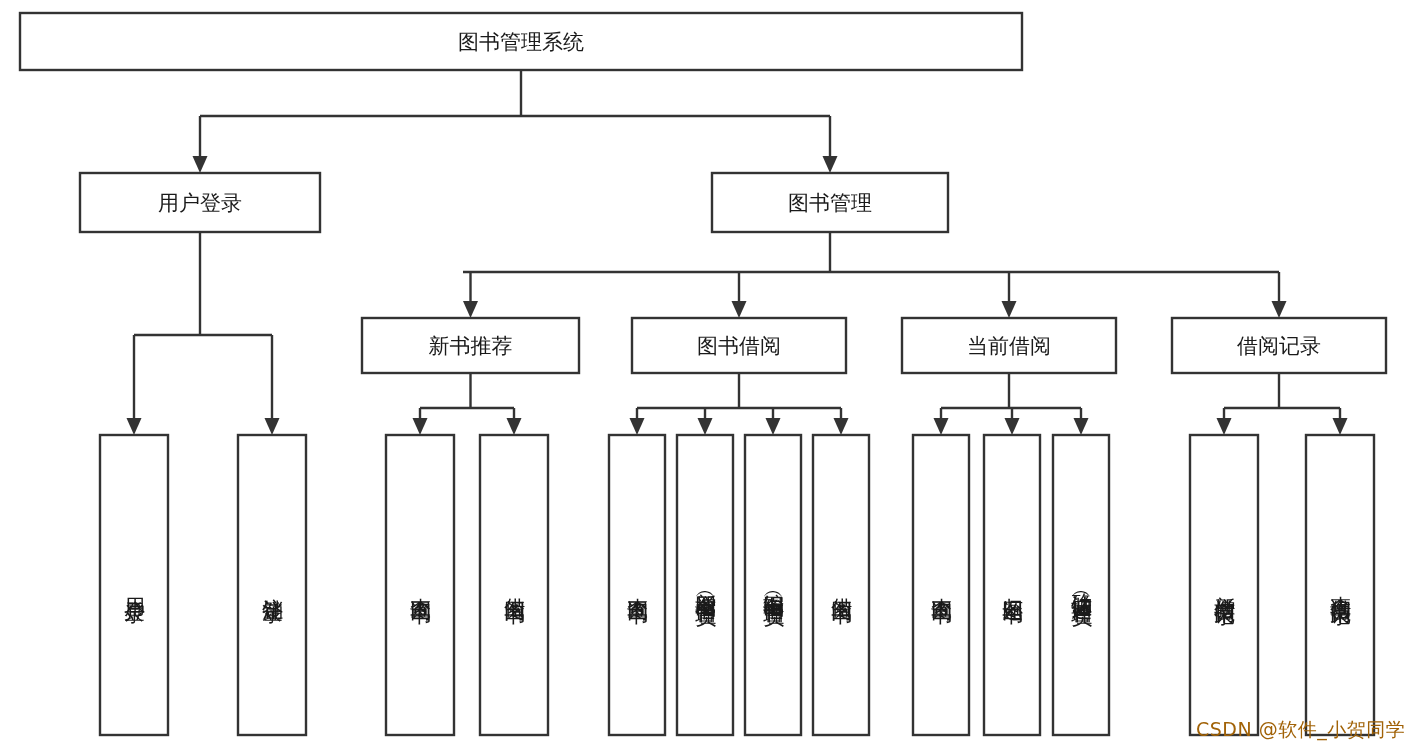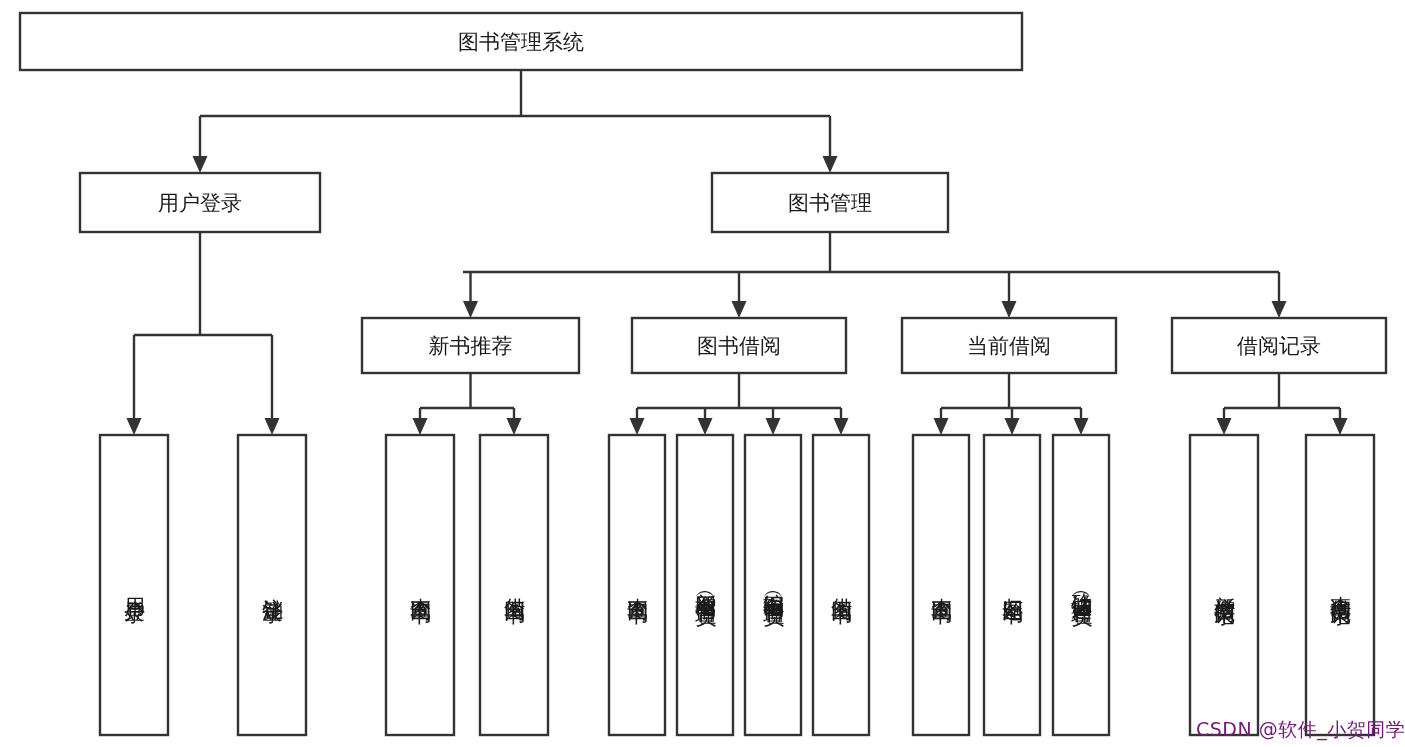--- a/index.html
+++ b/index.html
@@ -62,21 +62,21 @@
     display: flex;
     align-items: center;
     justify-content: center;
     white-space: nowrap;
     pointer-events: none;
   }
   .watermark {
     position: absolute;
     font-family: "DejaVu Sans", "Liberation Sans", sans-serif;
     font-size: 19px;
-    color: #701a75;
+    color: #a16207;
     white-space: nowrap;
     letter-spacing: 0.5px;
   }
 </style>
 </head>
 <body>
 
 <div id="diagram-root">
   <svg class="diagram-canvas" id="diagram-svg" viewBox="0 0 1405 747" xmlns="http://www.w3.org/2000/svg">
       <line x1="521" y1="70" x2="521" y2="116" class="connector"></line>

